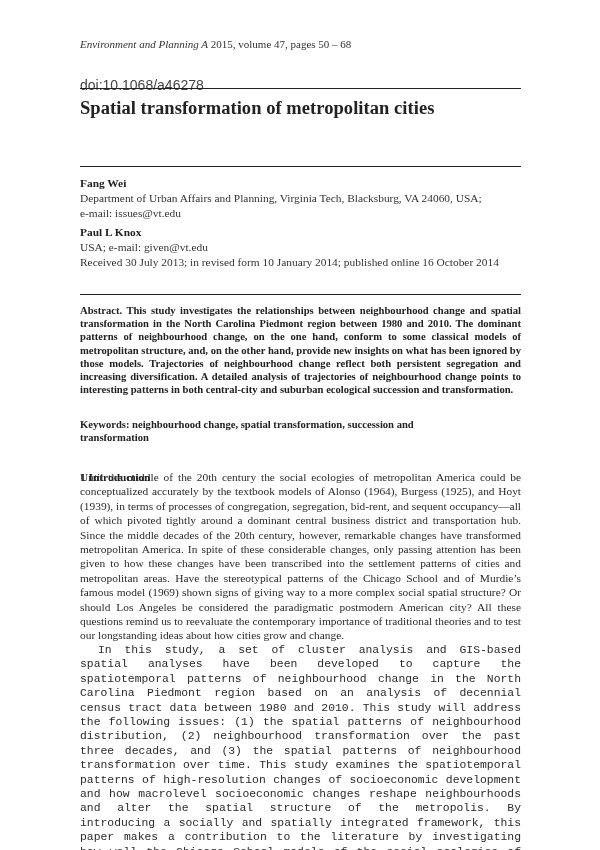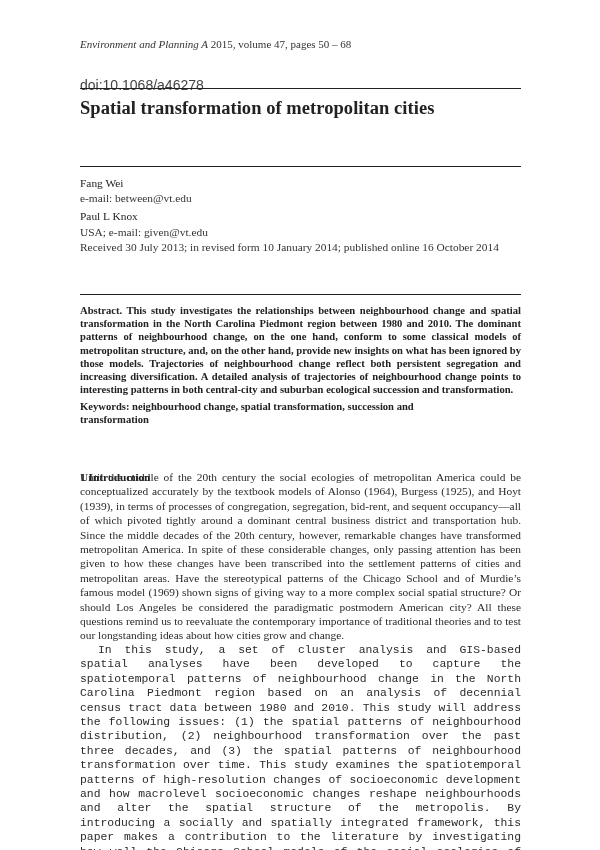--- a/index.html
+++ b/index.html
@@ -4,25 +4,25 @@
 <style>
   html, body { margin: 0; padding: 0; background: #ffffff; }
   body { width: 600px; height: 850px; overflow: hidden; position: relative; color: #222; }
   .page { position: absolute; left: 80px; top: 0; width: 441px; font-family: "Liberation Serif", serif; }
   .journal { position: absolute; top: 27px; left: 0; font-size: 11px; color: #333; white-space: nowrap; margin-top: 11px; }
   .journal i { font-style: italic; }
   .doi { position: absolute; top: 77px; left: 0; font-family: "Liberation Sans", sans-serif; font-size: 14px; color: #444; }
   .rule { position: absolute; left: 0; width: 441px; height: 1px; background: #222; }
   .title { position: absolute; top: 98px; left: 0; font-size: 18.5px; font-weight: bold; color: #222; white-space: nowrap; letter-spacing: 0.05px; }
   .authors { position: absolute; top: 176px; left: 0; width: 441px; font-size: 11.4px; line-height: 15.2px; color: #333; }
-  .author-name { font-weight: normal; color: #222; }
+  .author-name { font-weight: bold; color: #222; }
   .affil { color: #333; }
   .gap { height: 3px; }
   .abstract { position: absolute; top: 304px; left: 0; width: 441px; font-size: 10.6px; line-height: 13.2px; font-weight: bold; text-align: justify; color: #222; }
-  .keywords { position: absolute; top: 400px; left: 0; width: 360px; font-size: 10.6px; line-height: 13.2px; font-weight: bold; color: #222; }
+  .keywords { position: absolute; top: 418px; left: 0; width: 360px; font-size: 10.6px; line-height: 13.2px; font-weight: bold; color: #222; }
   .section-head { position: absolute; top: 457px; left: 0; font-size: 11.4px; font-weight: bold; color: #222; margin-top: 14px; }
   .body { position: absolute; top: 470px; left: 0; width: 441px; font-size: 11.4px; line-height: 14.4px; text-align: justify; color: #2a2a2a; }
   .body p { margin: 0; }
   .body p.indent { text-indent: 18px; font-family: Liberation Mono, monospace; }
 </style>
 </head>
 <body>
 
 <div class="page">
 
@@ -32,21 +32,22 @@
 
   <div class="doi">doi:10.1068/a46278</div>
   <div class="rule" style="top:88px;"></div>
 
   <div class="title">Spatial transformation of  metropolitan cities</div>
 
   <div class="rule" style="top:166px;"></div>
 
   <div class="authors">
     <div class="author-name">Fang Wei</div>
-    <div class="affil">e-mail: between@vt.edu</div>
+    <div class="affil">Department of Urban Affairs and Planning, Virginia Tech, Blacksburg, VA 24060, USA;</div>
+    <div class="affil">e-mail: issues@vt.edu</div>
     <div class="gap"></div>
     <div class="author-name">Paul L Knox</div>
     <div class="affil">USA; e-mail: given@vt.edu</div>
     <div class="affil">Received 30 July 2013; in revised form 10 January 2014; published online 16 October 2014</div>
   </div>
 
   <div class="rule" style="top:294px;"></div>
 
   <div class="abstract">
     <span>Abstract.</span><span> This study investigates the relationships between neighbourhood change and spatial transformation in the North Carolina Piedmont region between 1980 and 2010. The dominant patterns of neighbourhood change, on the one hand, conform to some classical models of metropolitan structure, and, on the other hand, provide new insights on what has been ignored by those models. Trajectories of neighbourhood change reflect both persistent segregation and increasing diversification. A detailed analysis of trajectories of neighbourhood change points to interesting patterns in both central-city and suburban ecological succession and transformation.</span>

